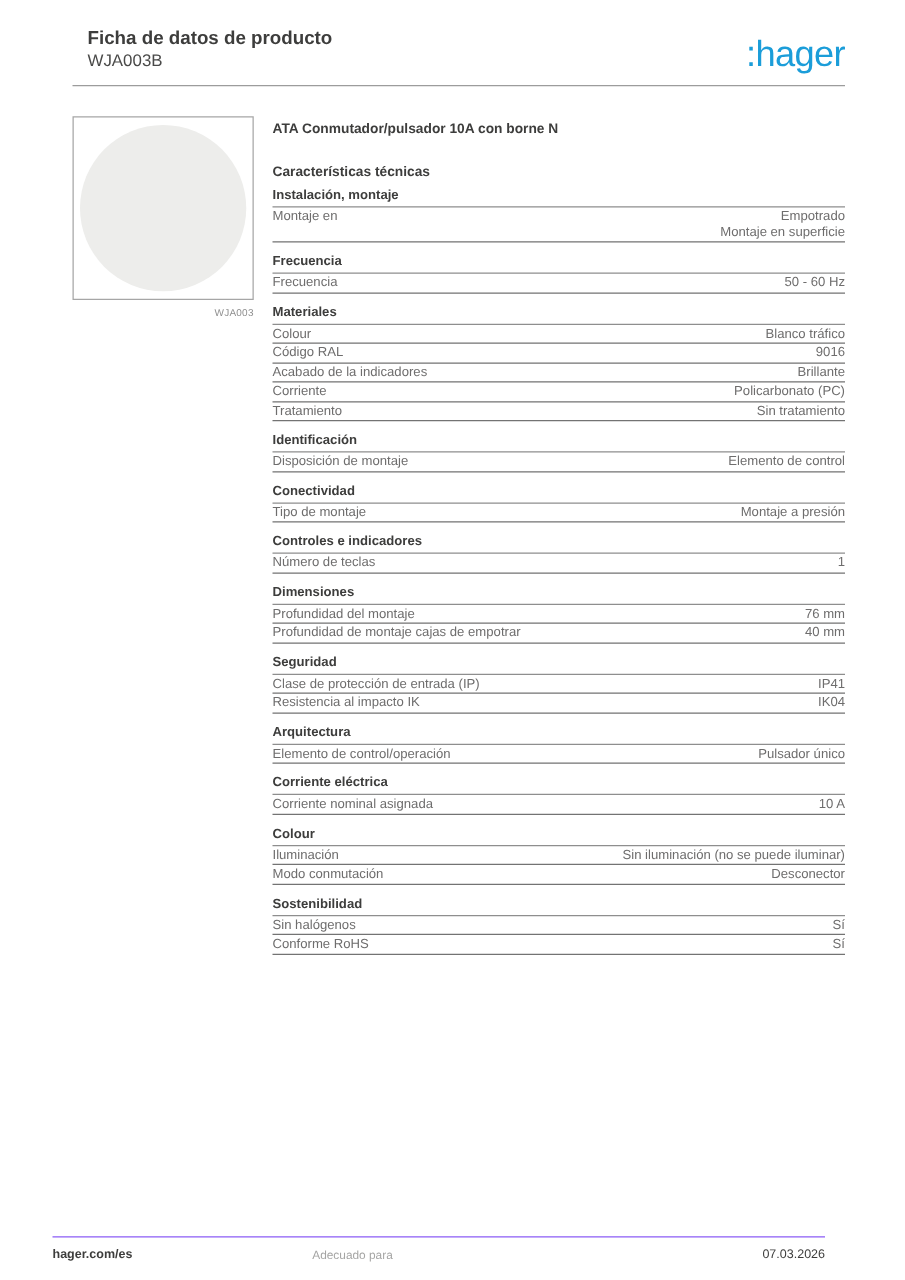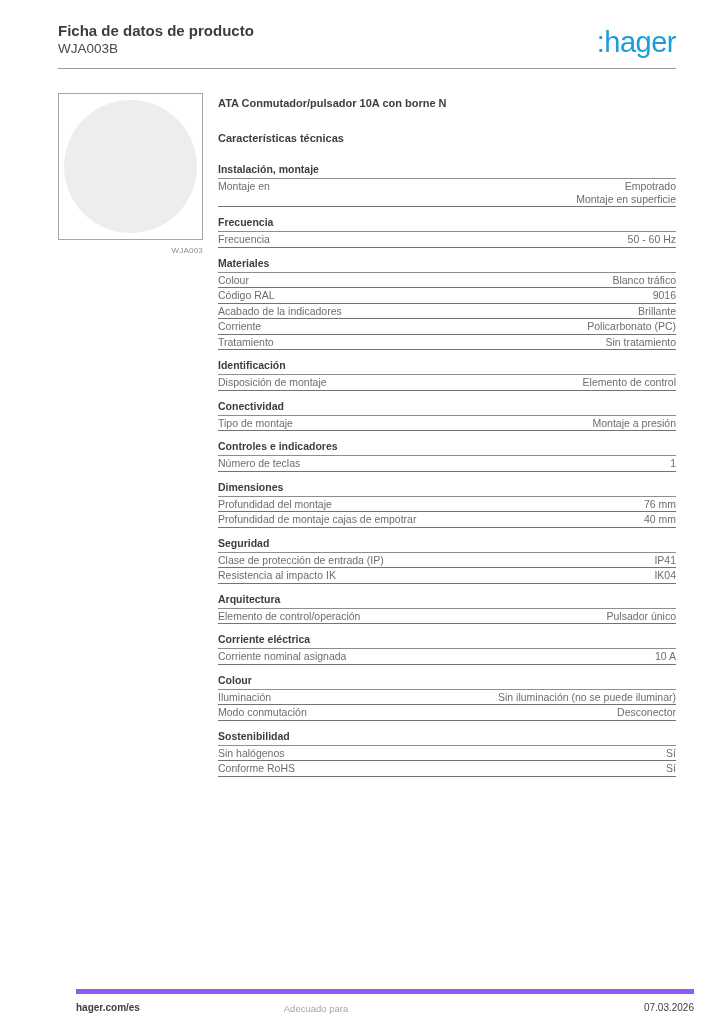--- a/index.html
+++ b/index.html
@@ -9,21 +9,21 @@
     font-family: "Liberation Sans", sans-serif;
     position: relative;
     overflow: hidden;
     color: #3d3d3c;
   }
   .page {
     position: absolute; inset: 0;
     padding: 22px 48px 0 58px;
   }
   
-  .header { display: flex; justify-content: space-between; align-items: center; }
+  .header { display: flex; justify-content: space-between; align-items: flex-end; margin-left: 12px; }
   .header-title { font-size: 15px; font-weight: bold; color: #3d3d3c; line-height: 18px; }
   .header-code  { font-size: 13.5px; color: #4a4a49; line-height: 17px; }
   .logo { font-size: 29px; font-weight: normal; letter-spacing: -0.5px; line-height: 26px; margin-top: 4px; }
   .header-rule { border: none; border-top: 1px solid #9c9c9c; margin-top: 11px; }
 
   
   .main { display: flex; margin-top: 24px; }
   .left-col { width: 145px; flex: 0 0 145px; margin-right: 15px; }
   .img-box {
     width: 145px; height: 147px;
@@ -34,42 +34,42 @@
   .img-circle {
     width: 133px; height: 133px; border-radius: 50%;
     background: #ededeb;
   }
   .img-caption { margin-top: 6px; font-size: 8px; color: #8f8f8f; letter-spacing: 0.2px; text-align: right; }
 
   .right-col { flex: 1 1 auto; padding-top: 4px; min-width: 0; }
   .product-title { font-size: 11px; font-weight: bold; color: #3d3d3c; line-height: 13px; }
   .specs-heading { font-size: 11px; font-weight: bold; color: #3d3d3c; line-height: 13px; margin-top: 22px; }
 
-  #sections { margin-top: 18px; }
+  #sections { margin-top: 5px; }
   .spec-section { margin-top: 9px; }
   .spec-section:first-child { margin-top: 0; }
   .section-title {
     font-size: 10.5px; font-weight: bold; color: #3d3d3c;
     line-height: 13px; padding-bottom: 2px;
     border-bottom: 1px solid #8e8e8e;
   }
   .spec-row {
     display: flex; justify-content: space-between; align-items: flex-start;
     border-bottom: 1px solid #737373;
     padding: 1px 0;
     font-size: 10.5px; color: #6e6d6d;
   }
   .row-label { line-height: 12.5px; white-space: nowrap; padding-right: 10px; }
   .row-values { text-align: right; line-height: 12.5px; }
   .row-values div { line-height: 12.5px; }
 
   
   .footer {
-    position: absolute; top: 989px; left: 76px; width: 618px;
-    border-top: 5px solid #8b5cf6;
+    position: absolute; top: 989px; left: 42px; width: 618px;
+    border-top: 1px solid #8b5cf6;
     padding-top: 8px;
     font-size: 10px;
   }
   .footer-left  { font-weight: bold; color: #3d3d3c; float: left; }
   .footer-right { font-weight: normal; color: #3d3d3c; float: right; }
   .footer-center {
     position: absolute; left: 240px; top: 9px;
     transform: translateX(-50%);
     color: #a5a5a4; font-size: 9.5px; font-weight: normal; text-align: right;
   }

